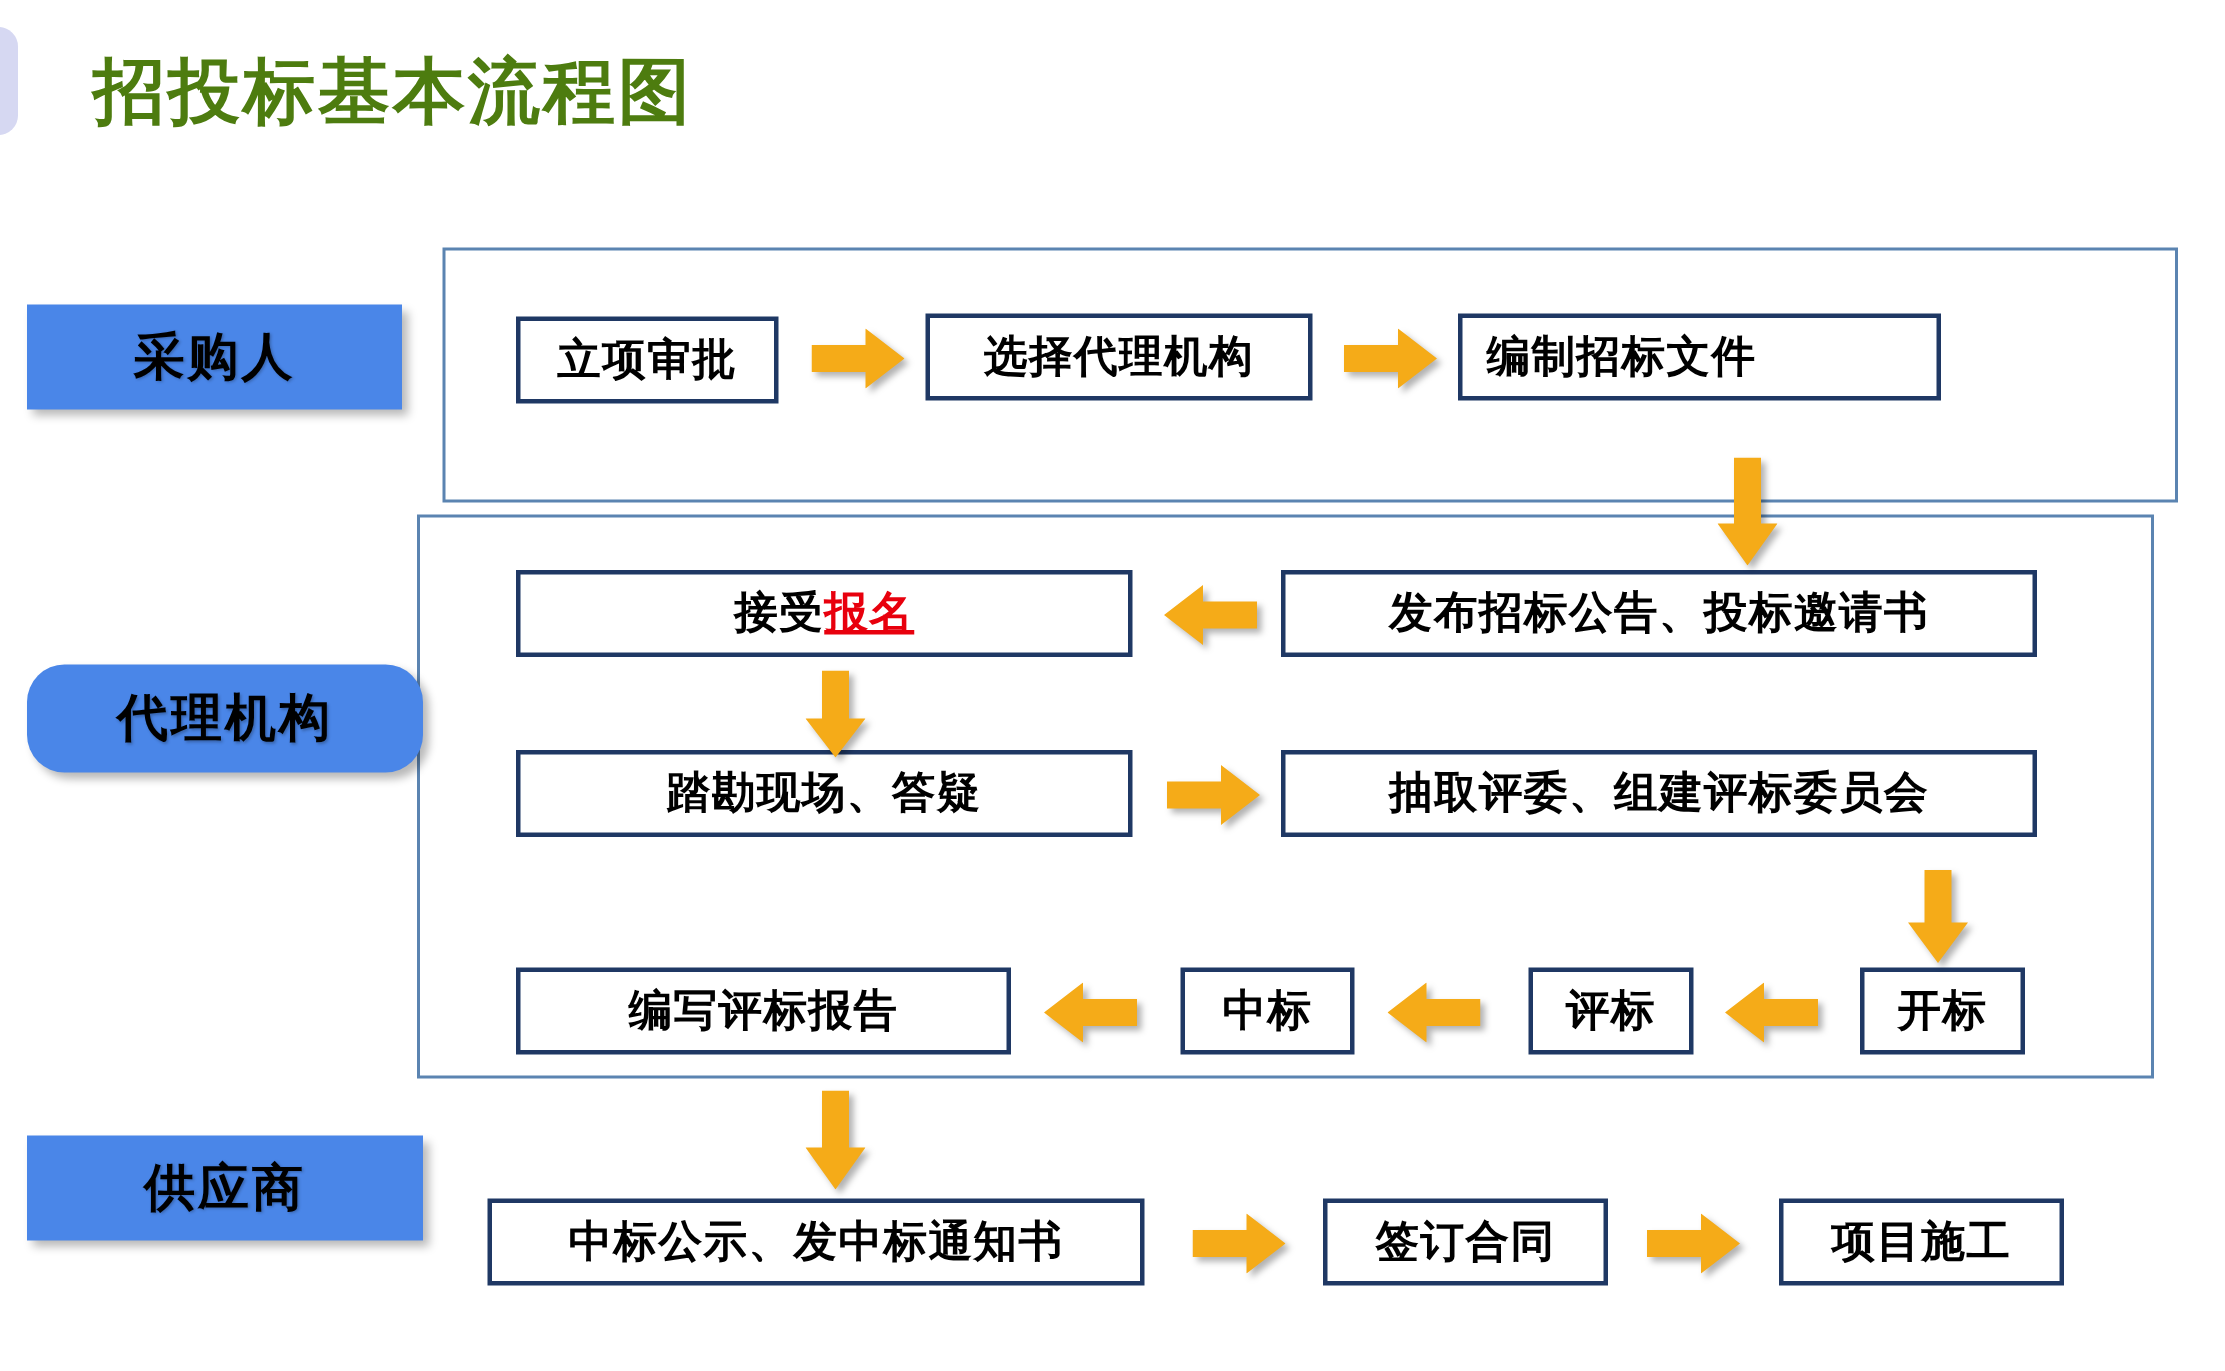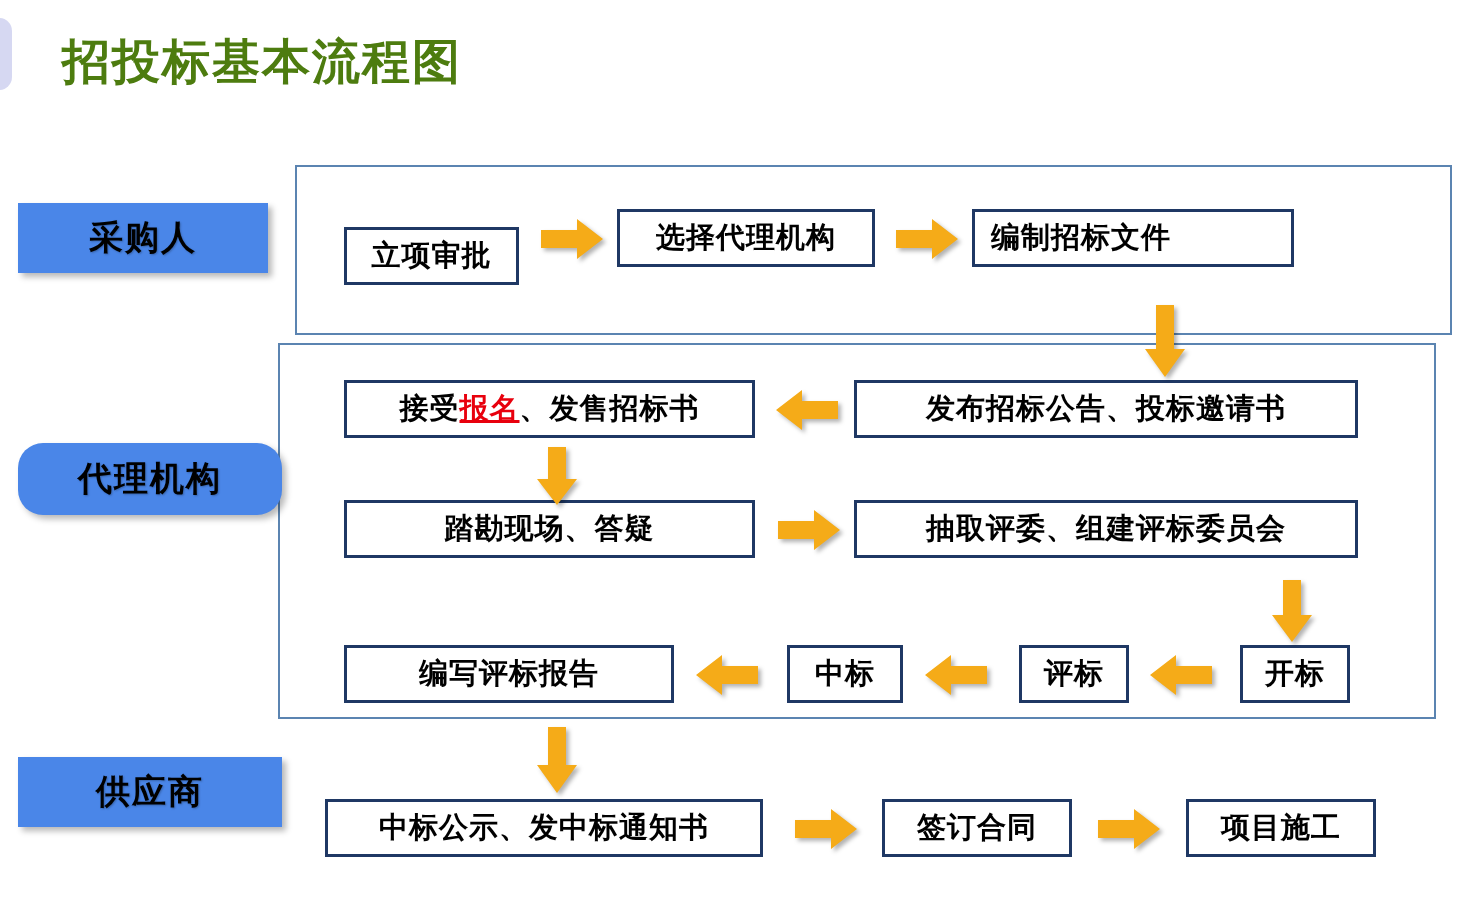--- a/index.html
+++ b/index.html
@@ -77,21 +77,21 @@
     font-size: 29px;
     display: flex;
     align-items: center;
     justify-content: center;
     box-sizing: border-box;
     white-space: nowrap;
     letter-spacing: 1px;
   }
 
   
-  #box-liXiang   { left: 344px;  top: 227px; width: 175px; height: 58px; text-align: right; }
+  #box-liXiang   { left: 344px;  top: 211px; width: 175px; height: 58px; text-align: right; }
   #box-daiLi     { left: 617px;  top: 209px; width: 258px; height: 58px; }
   #box-bianZhi   { left: 972px;  top: 209px; width: 322px; height: 58px;
                    justify-content: flex-start; padding-left: 16px; }
 
   
   #box-jieShou   { left: 344px;  top: 380px; width: 411px; height: 58px; }
   #box-faBu      { left: 854px;  top: 380px; width: 504px; height: 58px; }
 
   
   #box-taKan     { left: 344px;  top: 500px; width: 411px; height: 58px; }
@@ -156,21 +156,20 @@
 <div class="role-badge" id="badge-agency">代理机构</div>
 <div class="role-badge" id="badge-supplier">供应商</div>
 
 <div class="pbox" id="box-liXiang">立项审批</div>
 <div class="pbox" id="box-daiLi">选择代理机构</div>
 <div class="pbox" id="box-bianZhi">编制招标文件</div>
 
 <div class="pbox" id="box-jieShou">
     <span>接受</span>
     <span class="hl">报名</span>
-    <span>、发售招标书</span>
   </div>
 <div class="pbox" id="box-faBu">发布招标公告、投标邀请书</div>
 
 <div class="pbox" id="box-taKan">踏勘现场、答疑</div>
 <div class="pbox" id="box-chouQu">抽取评委、组建评标委员会</div>
 
 <div class="pbox" id="box-bianXie">编写评标报告</div>
 <div class="pbox" id="box-zhongBiao">中标</div>
 <div class="pbox" id="box-pingBiao">评标</div>
 <div class="pbox" id="box-kaiBiao">开标</div>

